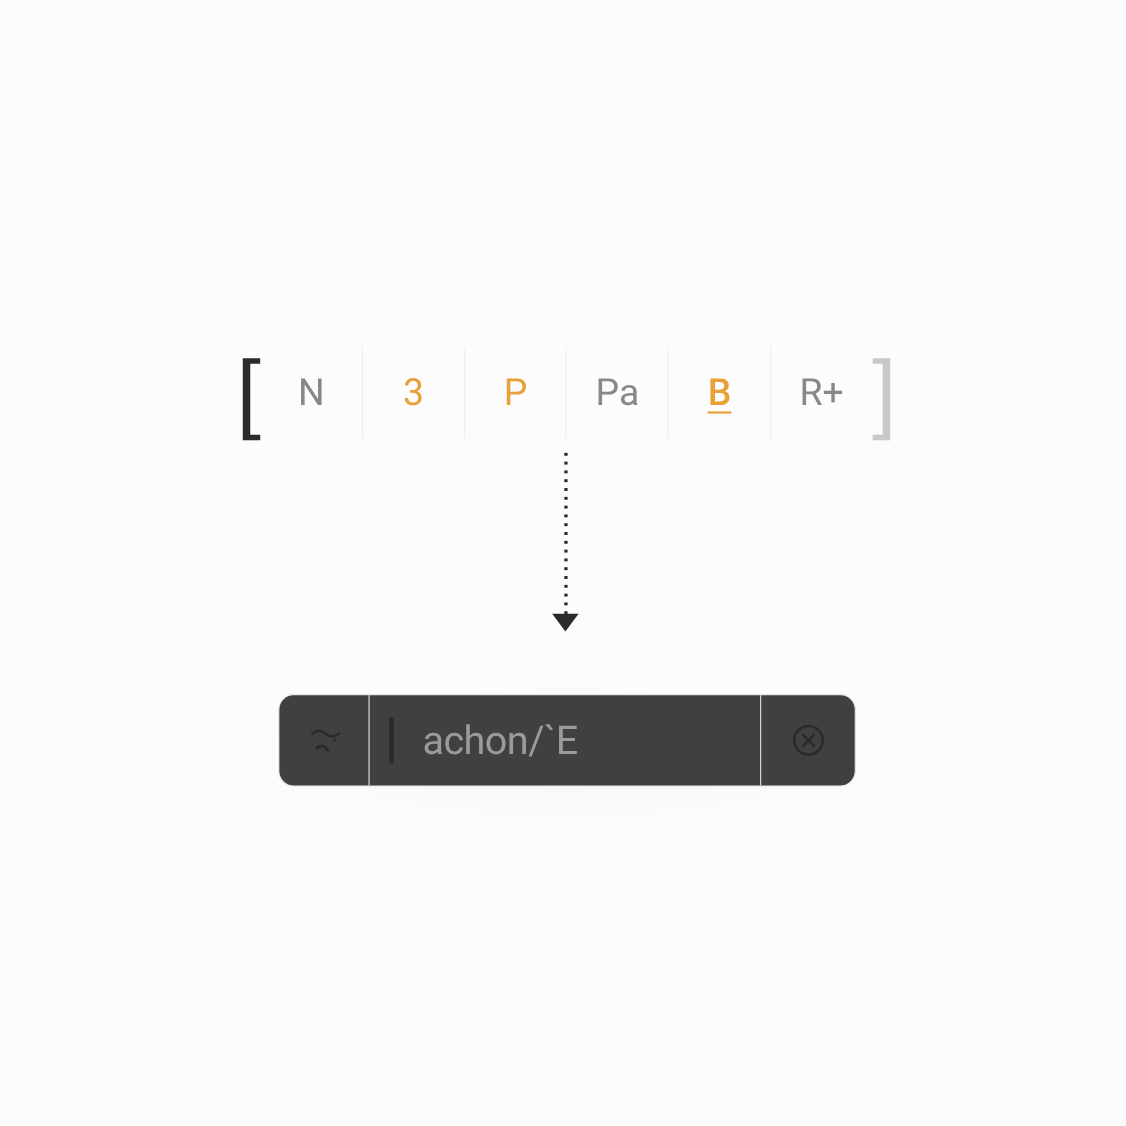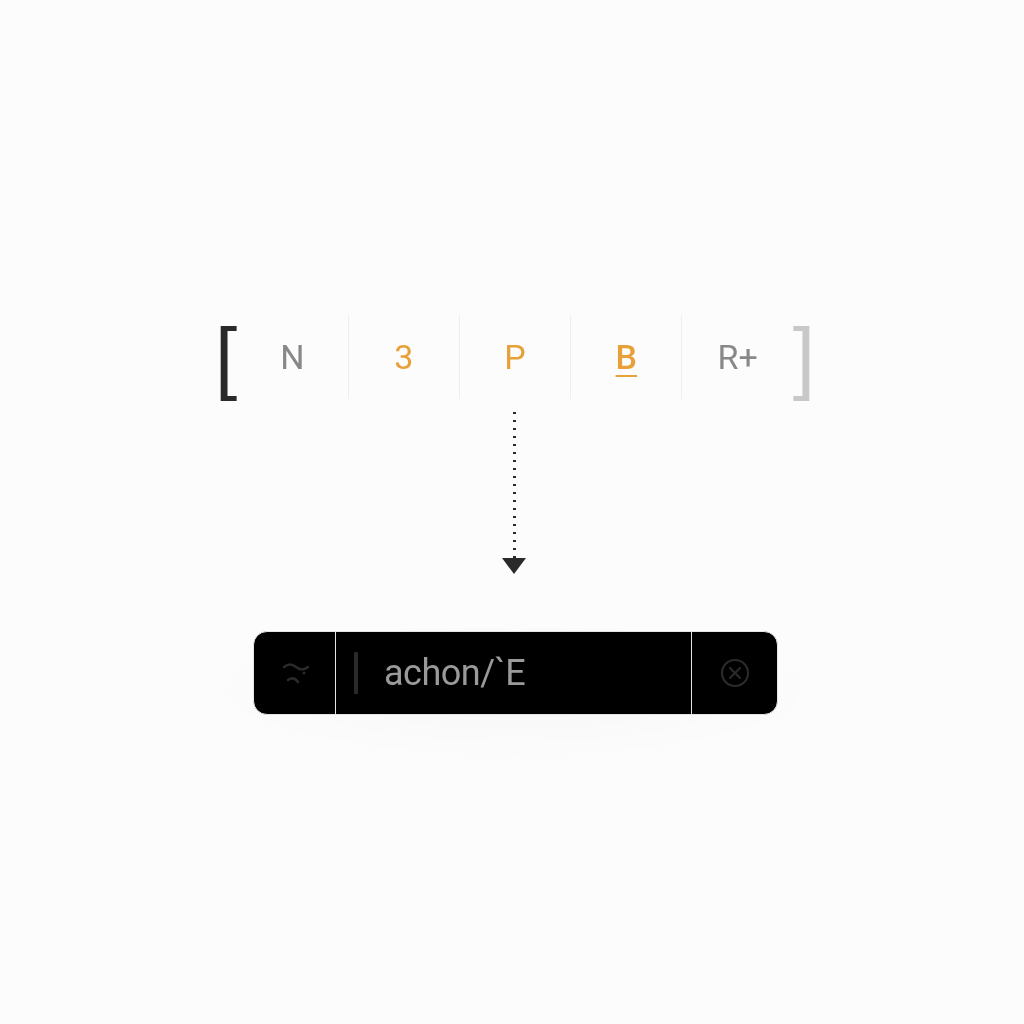--- a/index.html
+++ b/index.html
@@ -131,21 +131,21 @@
     }
     
     .input-container {
       position: absolute;
       top: 631px;
       left: 253px;
       width: 525px;
       height: 84px;
       display: flex;
       align-items: stretch;
-      background: #000000;
+      background: #404040;
       border: 1.5px solid #e5e5e5;
       border-radius: 14px;
     }
     
     .input-left-btn {
       width: 82px;
       display: flex;
       align-items: center;
       justify-content: center;
       border-right: 1.5px solid #e5e5e5;
@@ -197,20 +197,23 @@
   <span class="bracket bracket-left">[</span>
   <div class="toolbar">
     <div class="tool-btn color-gray">
       <span>N</span>
     </div>
     <div class="tool-btn color-orange">
       <span>3</span>
     </div>
     <div class="tool-btn color-orange">
       <span>P</span>
+    </div>
+    <div class="tool-btn color-gray">
+      <span>Pa</span>
     </div>
     <div class="tool-btn color-orange tool-b">
       <span>B</span>
     </div>
     <div class="tool-btn color-gray">
       <span>R+</span>
     </div>
   </div>
   <span class="bracket bracket-right">]</span>
 </div>

